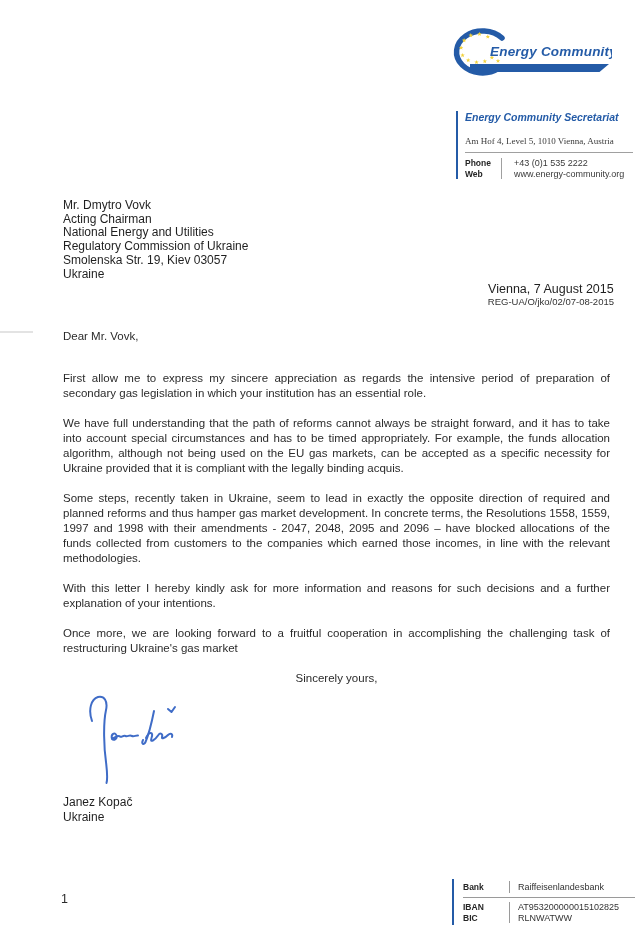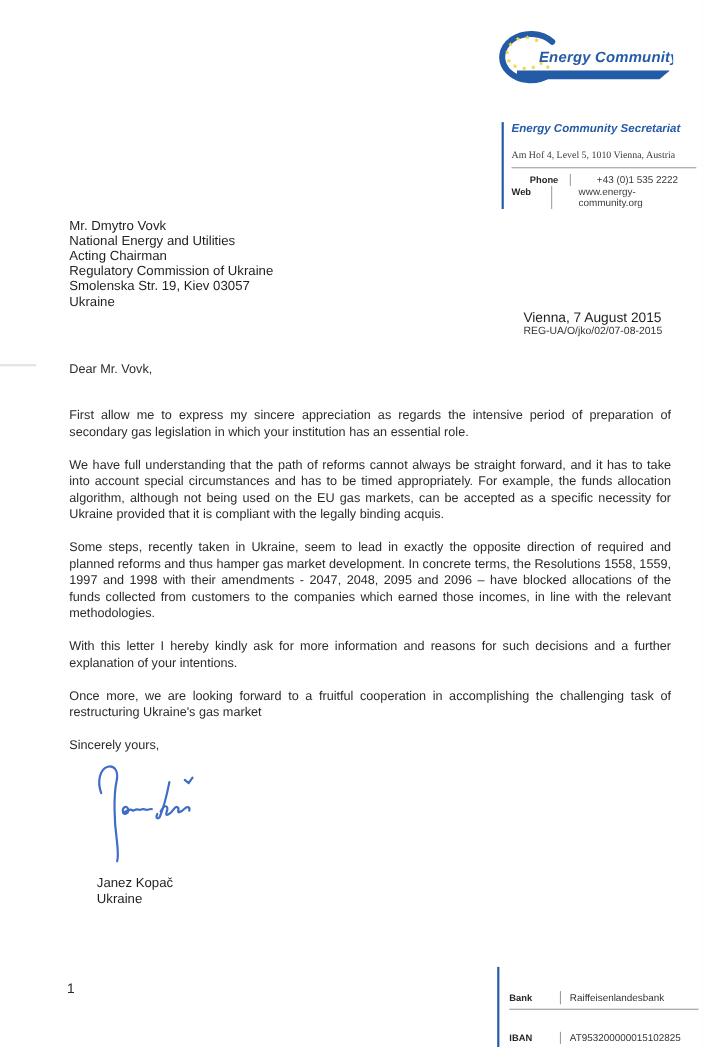--- a/index.html
+++ b/index.html
@@ -14,49 +14,49 @@
   .logo { position:absolute; left:450px; top:27px; width:162px; height:52px; }
   .logo text { font-family:"Liberation Sans", sans-serif; font-weight:bold; font-style:italic;
                font-size:13.5px; fill:#245ba7; letter-spacing:0.2px; }
 
   
   .letterhead-block { position:absolute; left:456px; top:111px; width:168px;
     border-left:2px solid #245ba7; padding-left:7px; }
   .lh-title { color:#245ba7; font-weight:bold; font-style:italic; font-size:10.5px; line-height:12px; }
   .lh-address { font-size:9px; color:#3a3a3a; margin-top:13px; line-height:10px;font-family:Liberation Serif, serif; }
   .lh-divider { border-top:1px solid #a0a0a0; margin:6px 0 5px 0; }
-  .contact-row { display:flex; font-size:9px; line-height:10.5px;justify-content:center; }
+  .contact-row { display:flex; font-size:9px; line-height:10.5px; }
   .contact-label { width:36px; font-weight:bold; color:#262626; font-size:8.5px; flex:none; }
-  .contact-value { border-left:1px solid #a0a0a0; padding-left:24px; color:#3a3a3a; }
+  .contact-value { border-left:1px solid #a0a0a0; padding-left:12px; color:#3a3a3a; }
 
   
   .recipient { position:absolute; left:63px; top:199px; font-size:12px; line-height:13.7px; color:#1f1f1f; }
 
   
-  .dateline { position:absolute; right:37px; top:282px; text-align:left; }
+  .dateline { position:absolute; right:25px; top:282px; text-align:center; }
   .place-date { font-size:12.5px; color:#1f1f1f; line-height:14px; }
   .reference { font-size:9.5px; color:#333333; line-height:11px; }
 
   
   .body-text { position:absolute; left:63px; top:329px; width:547px; font-size:11.5px;
     line-height:15px; color:#2b2b2b; }
   .salutation { margin:0 0 27px 0; }
   .para { text-align:justify; margin:0 0 15px 0; }
-  .closing { margin:5px 0 11px 0; }
+  .closing { margin:5px 0 11px 0;text-align:center; }
 
   
   .signature { position:absolute; left:85px; top:690px; width:120px; height:100px; }
   .signature path { fill:none; stroke:#3f6cc7; stroke-width:2; stroke-linecap:round; stroke-linejoin:round; }
-  .signer { position:absolute; left:63px; top:795px; font-size:12px; line-height:14.5px; color:#1f1f1f;margin-left:25px; }
+  .signer { position:absolute; left:63px; top:795px; font-size:12px; line-height:14.5px; color:#1f1f1f; }
 
   
   .page-number { position:absolute; left:61px; top:892px; font-size:12.5px; color:#2b2b2b; }
   .bank-block { position:absolute; left:452px; top:879px; width:172px;
     border-left:2px solid #245ba7; padding:2px 0 2px 9px; }
-  .bank-row { display:flex; font-size:9px; line-height:10.5px;margin-top:20px; }
+  .bank-row { display:flex; font-size:9px; line-height:10.5px; }
   .bank-row.first { line-height:12px; }
   .bank-label { width:46px; font-weight:bold; color:#262626; font-size:8.5px; flex:none; }
   .bank-value { border-left:1px solid #9a9a9a; padding-left:8px; color:#333333; }
   .bank-divider { border-top:1px solid #9a9a9a; margin:4px 0 4px 0; }
 </style>
 </head>
 <body>
 
 <div class="page">
 
@@ -93,22 +93,22 @@
       <span class="contact-value">+43 (0)1 535 2222</span>
     </div>
     <div class="contact-row">
       <span class="contact-label">Web</span>
       <span class="contact-value">www.energy-community.org</span>
     </div>
   </div>
 
   <div class="recipient">
     <div>Mr. Dmytro Vovk</div>
+    <div>Acting Chairman</div>
     <div>National Energy and Utilities</div>
-    <div>Acting Chairman</div>
     <div>Regulatory Commission of Ukraine</div>
     <div>Smolenska Str. 19, Kiev 03057</div>
     <div>Ukraine</div>
   </div>
 
   <div class="dateline">
     <div class="place-date">Vienna, 7 August 2015</div>
     <div class="reference">REG-UA/O/jko/02/07-08-2015</div>
   </div>
 

